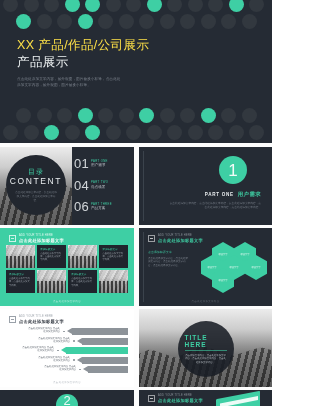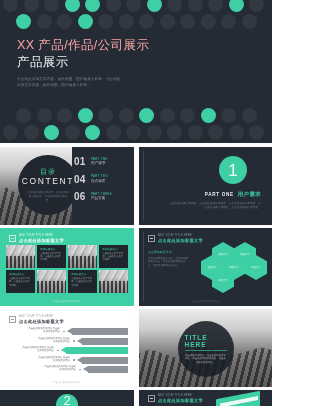--- a/index.html
+++ b/index.html
@@ -17,21 +17,21 @@
     display:flex; align-items:center; }
   .dot { width:15px; height:15px; border-radius:50%; background:#32383f;
     margin-right:5.5px; flex:none; }
   .dot.on { background:#3ecfa4; }
   .dotrow.r1 { top:-4px; padding-left:3px; }
   .dotrow.r2 { top:13px; padding-left:16px; }
   .dotrow.r3 { top:107px; padding-left:16px; }
   .dotrow.r4 { top:124px; padding-left:3px; }
 
   .hero-text { position:absolute; left:17px; top:38px; width:230px; }
-  .hero-t1 { color:#fca5a5; font-size:12.5px; letter-spacing:.4px;
+  .hero-t1 { color:#fde047; font-size:12.5px; letter-spacing:.4px;
     line-height:15px; white-space:nowrap; }
   .hero-t2 { color:#eef2f3; font-size:12.5px; letter-spacing:.4px;
     line-height:16px; margin-top:1px; }
   .hero-sub { margin-top:7px; color:#7e858f; font-size:3.6px;
     line-height:5.6px; letter-spacing:.1px; width:106px; }
 
   
   #s-toc  { left:0;   top:147px; width:134px; height:78px; }
   #s-part { left:139px; top:147px; width:133px; height:78px; }
 
@@ -51,31 +51,31 @@
     width:130%; height:60%;
     background:repeating-linear-gradient(104deg, rgba(40,45,50,.75) 0 3px, rgba(120,126,130,.55) 3px 7px);
     clip-path:polygon(0 38%, 14% 16%, 29% 34%, 44% 8%, 62% 30%, 78% 12%, 100% 32%, 100% 100%, 0 100%);
   }
   .photo.city:after{ content:""; position:absolute; left:0; bottom:0;
     width:100%; height:52%;
     background:repeating-linear-gradient(90deg, rgba(35,40,45,.8) 0 2px, rgba(170,175,178,.5) 2px 4px);
   }
 
   .toc-left { position:absolute; left:0; top:0; width:72px; height:100%; overflow:hidden; }
-  .toc-circle { position:absolute; left:18px; top:8px; width:60px; height:60px;
+  .toc-circle { position:absolute; left:6px; top:8px; width:60px; height:60px;
     border-radius:50%; background:#22272f; display:flex; flex-direction:column;
     align-items:center; justify-content:center; }
   .toc-cn { color:#3ecfa4; font-size:7px; letter-spacing:1px; line-height:9px; }
   .toc-en { color:#e8ecee; font-size:8.5px; letter-spacing:1.6px; line-height:11px; }
   .toc-desc { margin-top:4px; color:#767d87; font-size:2.6px; line-height:3.8px;
     width:44px; text-align:center; }
 
   .toc-right { position:absolute; left:74px; top:9px; width:56px; }
   .toc-item { display:flex; align-items:center; margin-bottom:6.5px; }
-  .toc-num { color:#dfe3e6; font-size:10px; font-weight:700; letter-spacing:.3px;
+  .toc-num { color:#dfe3e6; font-size:13px; font-weight:400; letter-spacing:.3px;
     width:14px; opacity:.92; }
   .toc-meta { margin-left:3px; }
   .toc-part { color:#3ecfa4; font-size:2.8px; letter-spacing:.35px; line-height:4px; }
   .toc-label { color:#c9ced4; font-size:3.6px; line-height:5px; margin-top:.5px; }
 
   
   .part-inner { position:absolute; right:11px; top:9px; width:92px; text-align:right; }
   .part-circle { width:28px; height:28px; border-radius:50%; background:#3ecfa4;
     margin-left:auto; margin-right:14px; display:flex; align-items:center;
     justify-content:center; color:#f2fbf7; font-size:17px; line-height:17px; }

